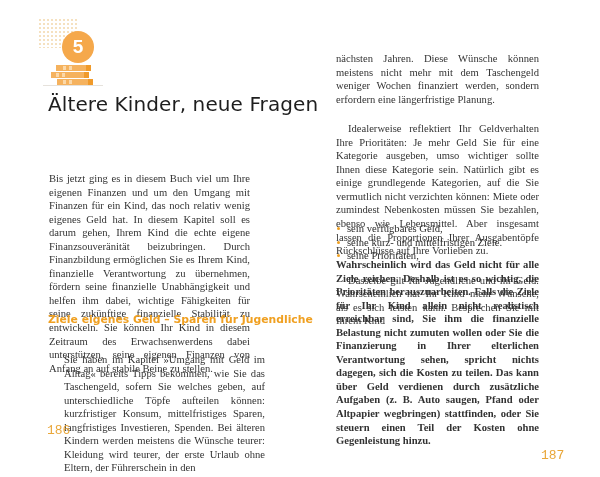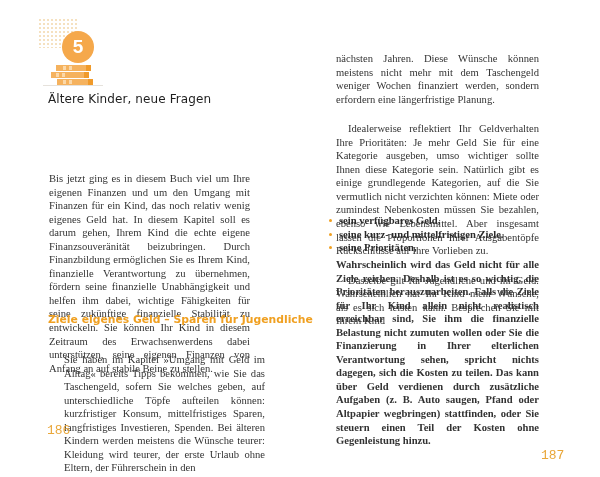--- a/index.html
+++ b/index.html
@@ -8,29 +8,29 @@
   .page-left { left: 0; width: 300px; }
   .page-right { left: 300px; width: 300px; }
   .chapter-icon { position: absolute; left: 38px; top: 18px; width: 70px; height: 68px; }
   .dots { position: absolute; left: 0; top: 0; width: 40px; height: 30px;
     background-image: radial-gradient(#f3d9b0 0.8px, transparent 1px); background-size: 4px 4px; opacity: 0.8; }
   .coin-top { position: absolute; left: 24px; top: 13px; width: 32px; height: 32px; border-radius: 50%; background: #f5a84b;
     color: #fff; font-family: "Liberation Sans", sans-serif; font-weight: bold; font-size: 19px; text-align: center; line-height: 32px; }
   .coin-bar { position: absolute; height: 6px; background: #f5b25e; border-right: 5px solid #f09a2a; }
   .coin-bar .nick { position: absolute; top: 1px; width: 3px; height: 4px; background: #fbd8a8; }
   .shadow-line { position: absolute; left: 5px; top: 67px; width: 60px; height: 1px; background: #e6e2dc; }
-  .chapter-title { position: absolute; left: 48px; top: 92px; font-family: "DejaVu Sans", sans-serif; font-size: 12px; color: #1e1e1e; letter-spacing: 0.1px; white-space: nowrap; }
+  .chapter-title { position: absolute; left: 48px; top: 92px; font-family: "DejaVu Sans", sans-serif; font-size: 20px; color: #1e1e1e; letter-spacing: 0.1px; white-space: nowrap; }
   .body-text { position: absolute; font-size: 10.6px; line-height: 13.55px; text-align: justify; color: #333; }
   .body-text p { margin: 16px; }
   .indent { text-indent: 12px; }
   .left-p1 { left: 33px; top: 156px; width: 233px; }
   .section-heading { position: absolute; left: 48px; top: 313px; font-family: "DejaVu Sans", sans-serif; font-weight: bold; font-size: 10.8px; color: #f0a021; white-space: nowrap; }
   .left-p2 { left: 48px; top: 337px; width: 233px; }
   .right-p1 { left: 20px; top: 36px; width: 235px; }
-  .bullets { position: absolute; left: 20px; top: 206px; width: 235px; font-size: 10.6px; line-height: 13.55px; margin: 8px; padding: 0; list-style: none; font-weight: bold; }
+  .bullets { position: absolute; left: 20px; top: 206px; width: 235px; font-size: 10.6px; line-height: 13.55px; margin: 16px; padding: 0; list-style: none; }
   .bullets li { position: relative; padding-left: 11px; }
   .bullets li::before { content: ""; position: absolute; left: 1px; top: 5px; width: 3px; height: 3px; border-radius: 50%; background: #f0a021; }
   .right-p2 { left: 20px; top: 242px; width: 235px; font-weight: bold; }
   .pagenum { position: absolute; top: 423px; font-family: Liberation Mono, monospace; font-size: 13px; color: #e9a73a; }
   .pn-left { left: 47px; }
   .pn-right { left: 241px; margin-top: 25px; }
 </style>
 </head>
 <body>
 

